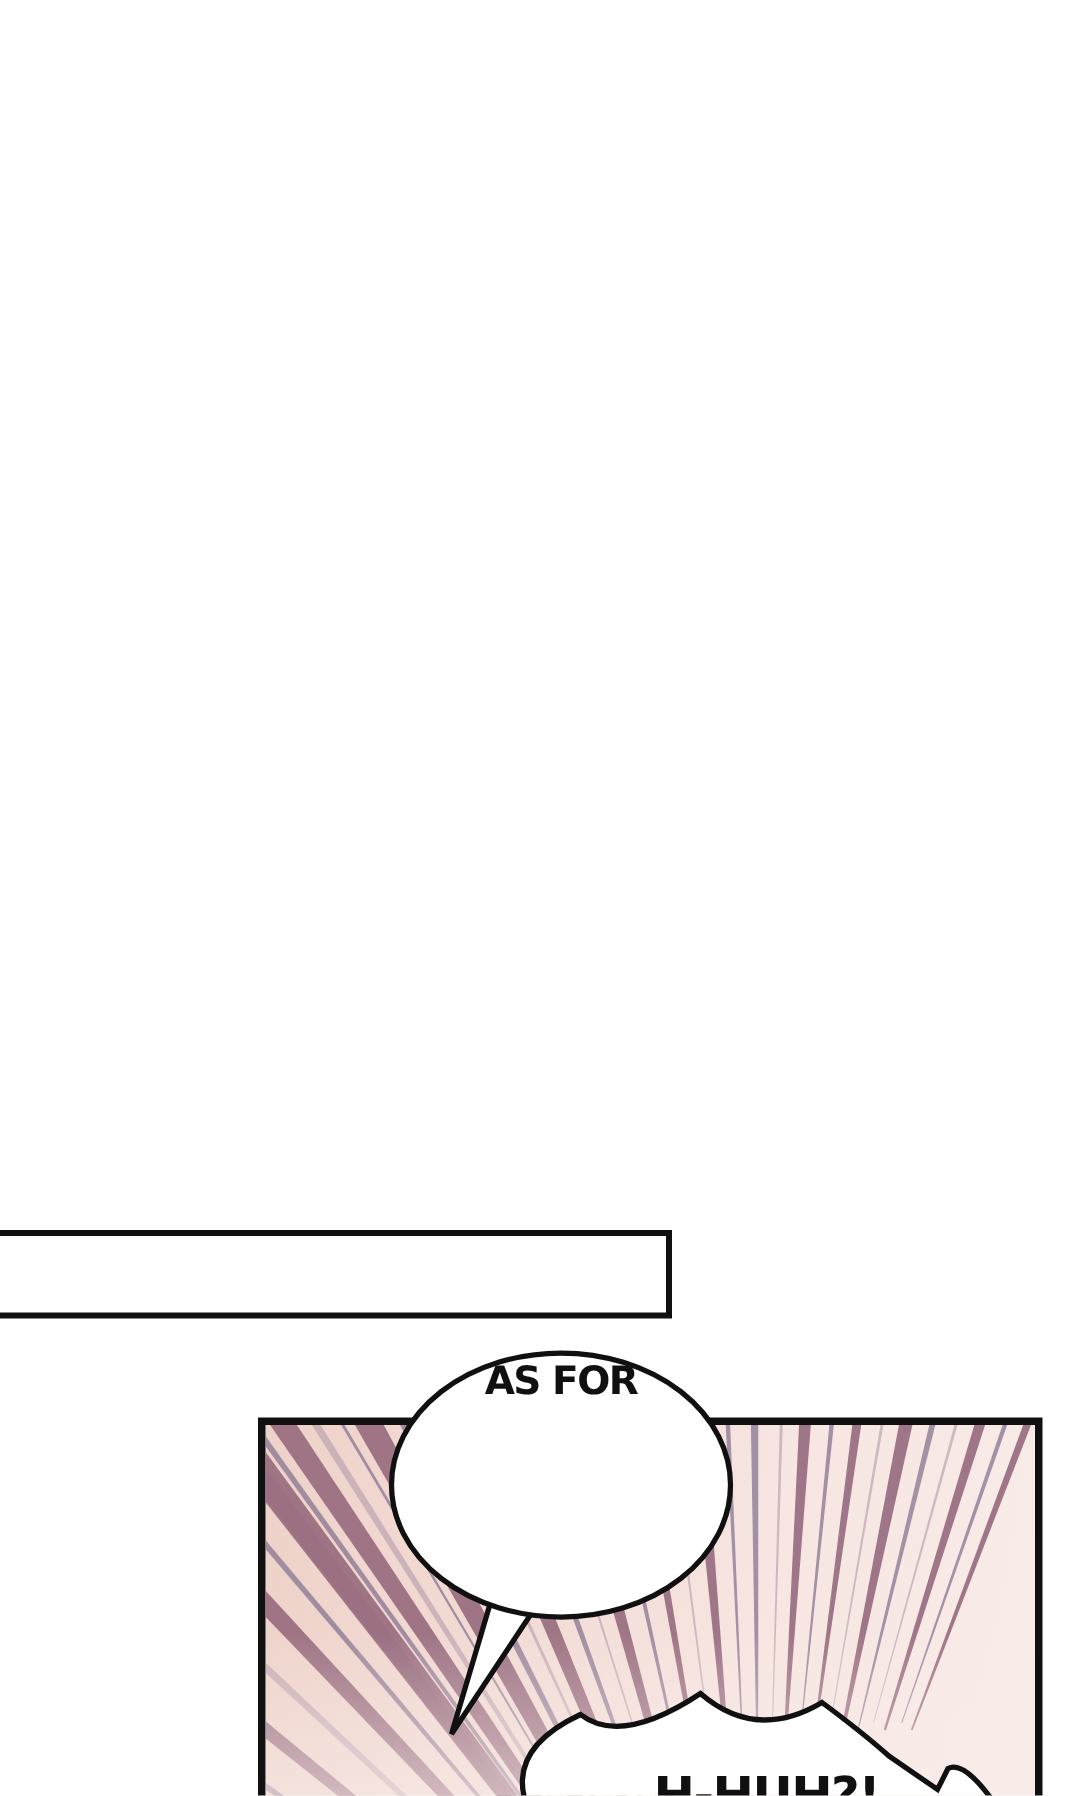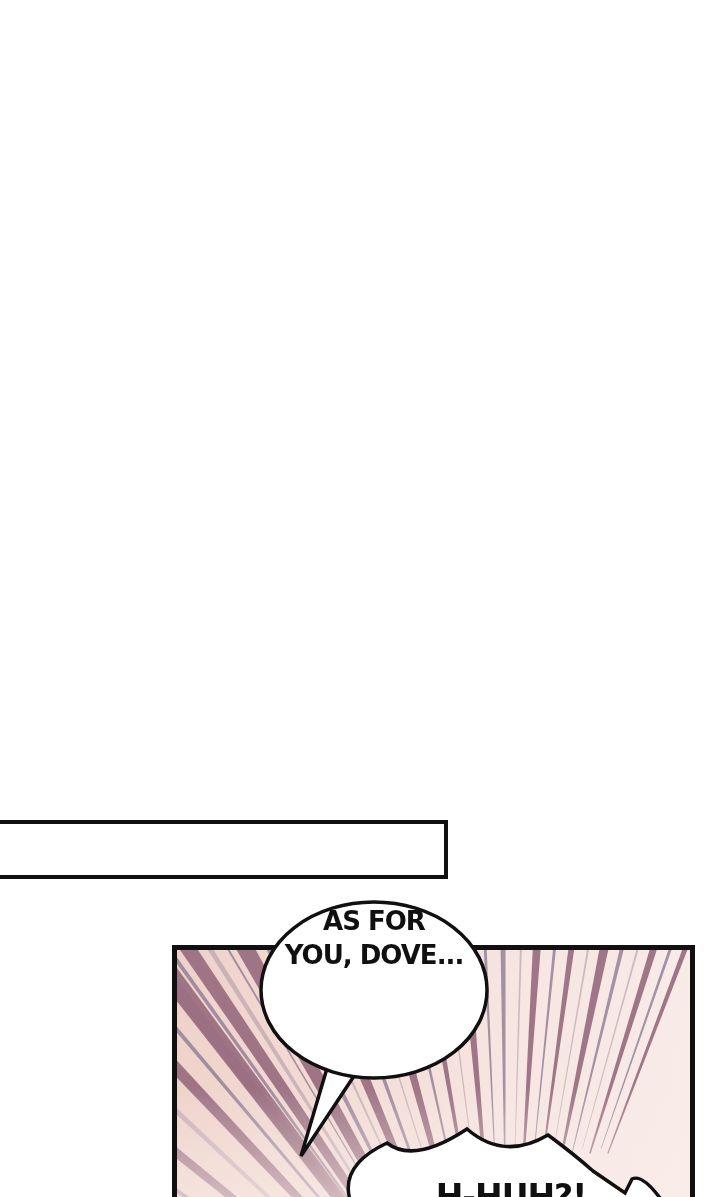--- a/index.html
+++ b/index.html
@@ -102,17 +102,16 @@
 
   <polygon points="178,185 151,276 206,193" fill="#ffffff" stroke="#101010" stroke-width="3.5" stroke-linejoin="miter"></polygon>
 
   <ellipse cx="224" cy="110" rx="113" ry="88" fill="#ffffff" stroke="#101010" stroke-width="3.5"></ellipse>
 
   <path d="M 200,320 Q 190,285 237,263 Q 264,284 317,249 Q 354,281 398,255 Q 425,275 443,291 L 475,313 L 482,299 Q 492,294 510,318 L 512,330 L 196,330 Z" fill="#ffffff" stroke="#101010" stroke-width="3.5" stroke-linejoin="miter"></path>
 </svg>
 
 <div class="bubble-text bubble1-text">
   <span>AS FOR</span>
-  <span>YOU, DOVE...</span>
 </div>
 <div class="bubble-text bubble2-text">
   <span>H-HUH?!</span>
 </div>
 
 </body></html>

